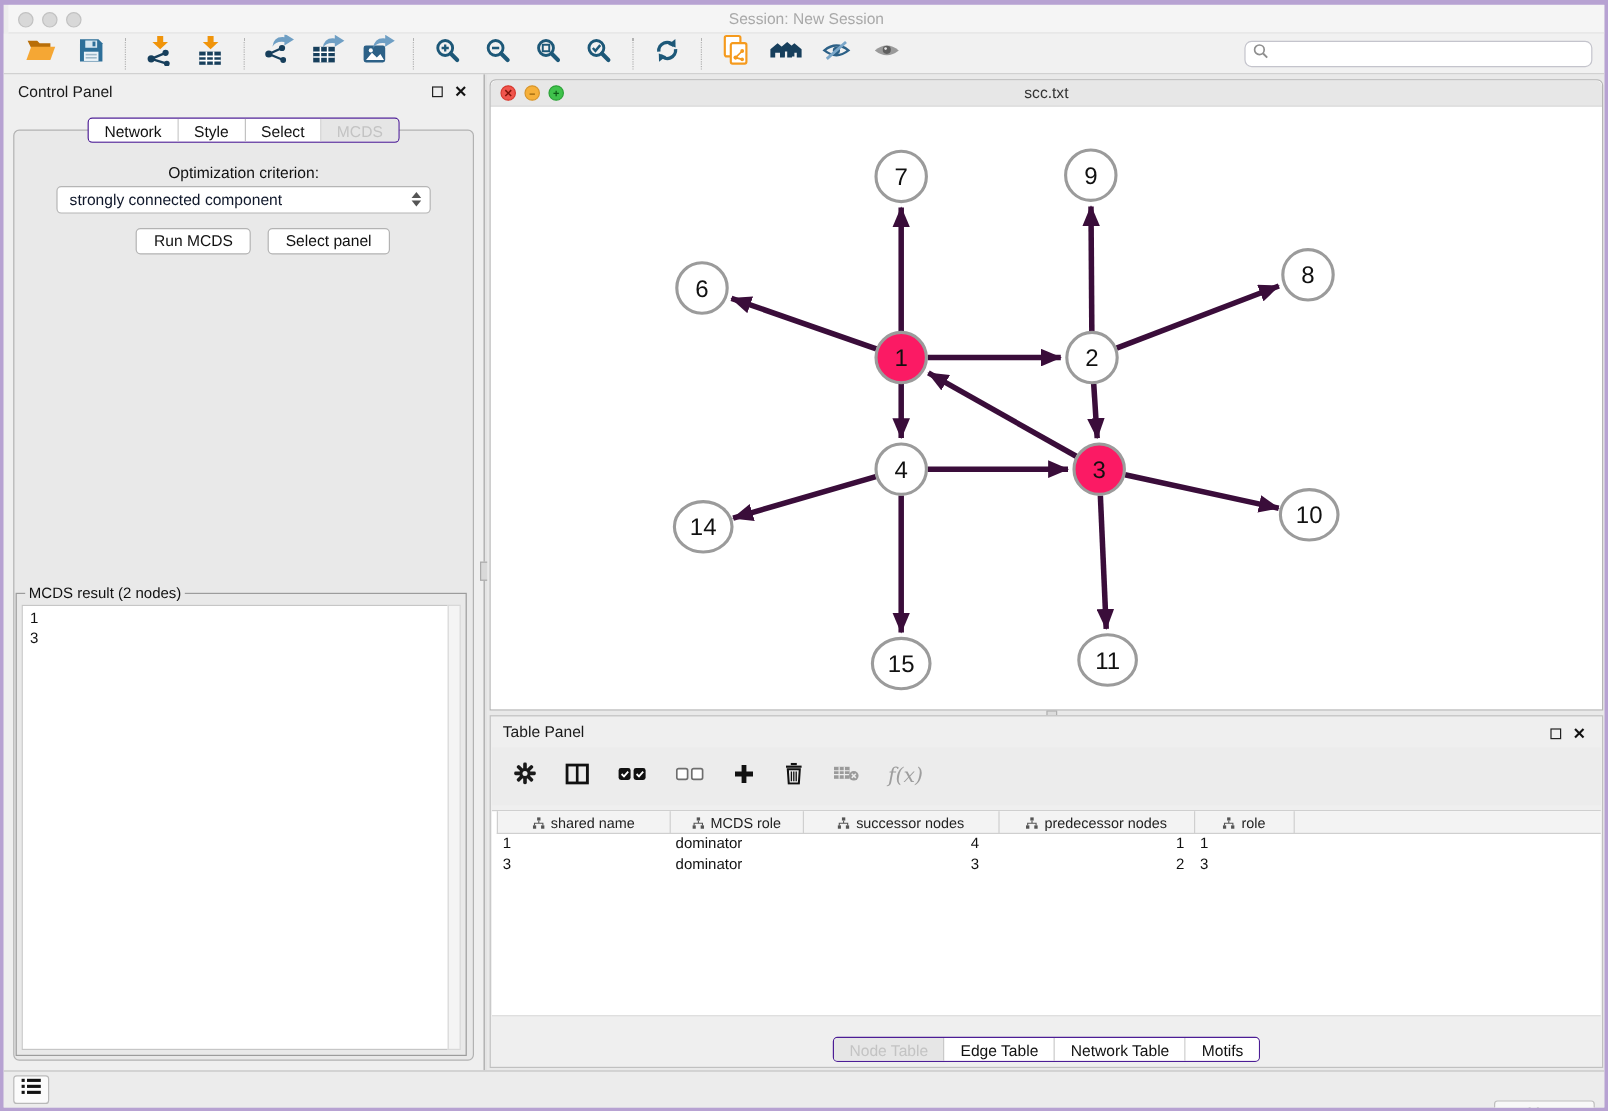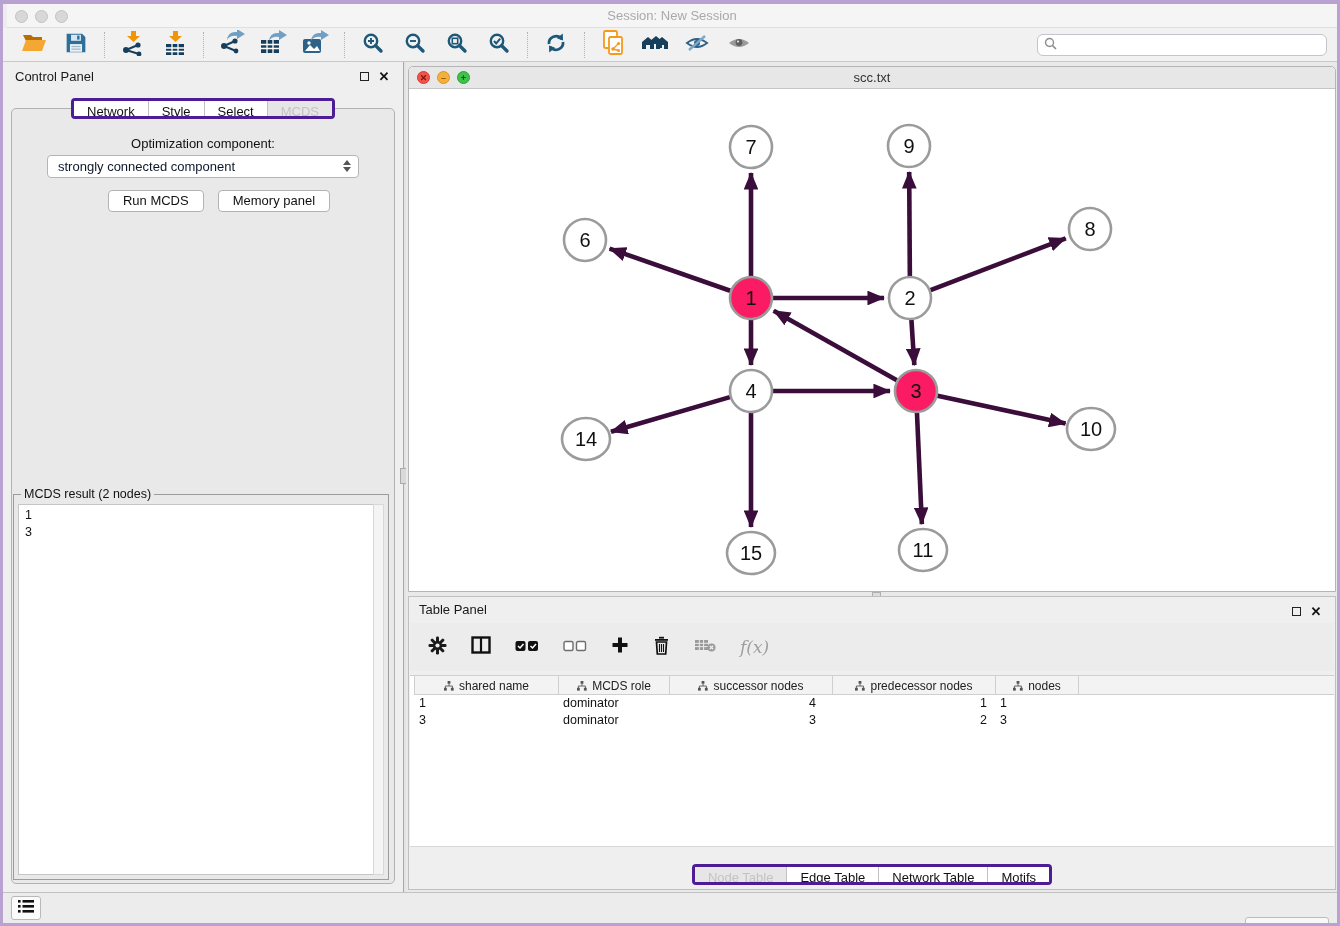--- a/index.html
+++ b/index.html
@@ -25,21 +25,21 @@
   .v-handle { position:absolute; left:-4px; top:406px; width:9px; height:16px; background:#d9d9d9; border:1px solid #aaa; }
   .right-area { position:absolute; left:403px; top:58px; right:0; bottom:31px; background:#e9e9e9; }
 
   
   .panel-head { position:absolute; top:0; left:0; right:0; height:26px; }
   .panel-head .pt { position:absolute; left:12px; top:7px; font-size:13px; color:#1a1a1a; }
   .win-ic { position:absolute; top:7px; width:14px; height:14px; display:flex; align-items:center; justify-content:center; }
   .float-glyph { width:9px; height:9px; border:1.6px solid #222; background:transparent; }
   .x-glyph { font-size:13px; font-weight:bold; color:#111; line-height:1; }
 
-  .seg-tabs { display:flex; border:3px solid #4c1d95; border-radius:4px; overflow:hidden; background:#fff; height:21px; }
+  .seg-tabs { display:flex; border:1px solid #4c1d95; border-radius:4px; overflow:hidden; background:#fff; height:21px; }
   .seg-tab { font-size:13px; color:#111; padding:2px 13px; border-right:1px solid #c2c2c2; background:#fff; line-height:17px; white-space:nowrap; }
   .seg-tab:last-child { border-right:none; }
   .seg-tab.active { background:#e6e6e6; color:#c3c3c3; }
   .cp-tabs { position:absolute; top:36px; left:50%; transform:translateX(-50%); z-index:2; }
 
   .cp-content { position:absolute; left:8px; right:8px; top:46px; bottom:8px; background:#e9e9e9; border:1px solid #b2b2b2; border-radius:5px; }
   .opt-label { position:absolute; top:74px; left:0; right:0; text-align:center; font-size:13px; color:#111; }
   .dropdown { position:absolute; top:93px; left:50%; transform:translateX(-50%); width:312px; height:23px; background:#fff; border:1px solid #b5b5b5; border-radius:4px; font-size:13px; color:#0f172a; line-height:21px; padding-left:10px; }
   .dd-arrows { position:absolute; right:7px; top:4px; display:flex; flex-direction:column; gap:2px; }
   .dd-arrows .up { width:0; height:0; border-left:4px solid transparent; border-right:4px solid transparent; border-bottom:5px solid #555; }
@@ -282,31 +282,31 @@
             <span class="x-glyph">✕</span>
           </span>
     </div>
     <div class="cp-content"></div>
     <div class="seg-tabs cp-tabs">
           <span class="seg-tab">Network</span>
           <span class="seg-tab">Style</span>
           <span class="seg-tab">Select</span>
           <span class="seg-tab active">MCDS</span>
         </div>
-    <div class="opt-label">Optimization component:</div>
+    <div class="opt-label">Optimization criterion:</div>
     <div class="dropdown">
       <span>strongly connected component</span>
       <span class="dd-arrows">
             <span class="up"></span>
             <span class="dn"></span>
           </span>
     </div>
     <div class="cp-buttons">
       <button class="btn">Run MCDS</button>
-      <button class="btn">Memory panel</button>
+      <button class="btn">Select panel</button>
     </div>
     <div class="mcds-box">
       <span class="mcds-legend">MCDS result (2 nodes)</span>
       <div class="mcds-inner" id="mcds-lines">
             <div>1</div>
             <div>3</div>
           </div>
       <div class="mcds-scroll"></div>
     </div>
   </div>
@@ -527,21 +527,21 @@
               </div>
               <div class="th" style="width: 84px;">
                 <svg width="10" height="10" viewBox="0 0 10 10">
                   <g fill="#555">
                     <rect x="3.6" y="0" width="2.8" height="2.8"></rect>
                     <rect x="0" y="6.8" width="2.8" height="2.8"></rect>
                     <rect x="6.9" y="6.8" width="2.8" height="2.8"></rect>
                   </g>
                   <path d="M5 3 v2 M1.4 7 v-2 h7 v2" stroke="#555" stroke-width="0.9" fill="none"></path>
                 </svg>
-                <span>nodes</span>
+                <span>role</span>
               </div>
             </div>
         <div id="t-body">
               <div class="t-row">
                 <div class="td" style="width: 144px;">1</div>
                 <div class="td" style="width: 111px;">dominator</div>
                 <div class="td right" style="width: 163px;">4</div>
                 <div class="td right2" style="width: 163px;">1</div>
                 <div class="td" style="width: 84px;">1</div>
               </div>

